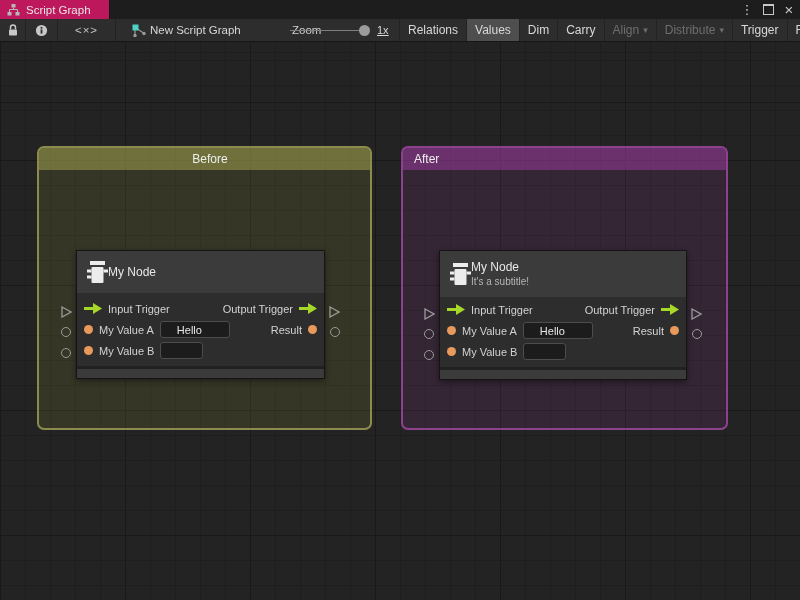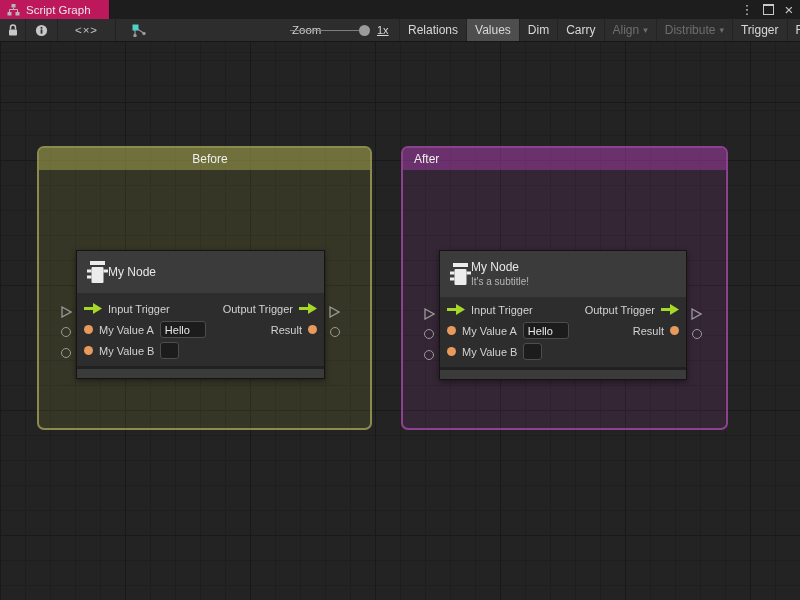--- a/index.html
+++ b/index.html
@@ -54,21 +54,21 @@
   .node-header{background:#3b3b3b;display:flex;align-items:center;
                padding:0 10px;box-sizing:border-box;}
   .node-title{font-size:12px;color:#e8e8e8;line-height:13px;}
   .node-subtitle{font-size:10px;color:#b5b5b5;line-height:11px;margin-top:2px;}
   .node-body{padding-bottom:5px;}
   .prow{display:flex;align-items:center;height:21px;padding:0 7px;gap:6px;}
   .plabel{font-size:11px;color:#d2d2d2;white-space:nowrap;}
   .spacer{flex:1;}
   .dot{width:9px;height:9px;border-radius:50%;background:#e8995c;flex:none;}
   .field{background:#1c1c1c;border:1px solid #4d4d4d;border-radius:3px;height:15px;
-         font-size:11px;color:#e8e8e8;display:flex;align-items:center;padding:0 4px;
+         font-size:11px;color:#e8e8e8;display:flex;align-items:center;padding:0 16px;
          box-sizing:content-box;min-width:9px;}
   .node-footer{border-top:3px solid #212121;background:#3b3b3b;height:9px;}
   
   .oport{position:absolute;}
   .ocircle{width:8px;height:8px;border:1.3px solid #9a9a9a;border-radius:50%;background:transparent;}
 </style>
 </head>
 <body>
 
 <div class="titlebar">
@@ -111,20 +111,21 @@
 
   <div class="tbtn" style="left:130px;width:18px;">
     <svg width="14" height="13" viewBox="0 0 14 13">
       <line x1="4" y1="4" x2="11.5" y2="9" stroke="#9a9a9a" stroke-width="1.2"></line>
       <line x1="3" y1="4" x2="3" y2="11" stroke="#9a9a9a" stroke-width="1.2"></line>
       <rect x="0.5" y="0.5" width="6" height="6" fill="#4fd1c5"></rect>
       <circle cx="12" cy="9.5" r="1.7" fill="#9a9a9a"></circle>
       <circle cx="3" cy="11.5" r="1.7" fill="#9a9a9a"></circle>
     </svg>
   </div>
+  <div class="tbtn" style="left:150px;">New Script Graph</div>
 
   <div class="tbtn" style="left:255px;color:#d0d0d0;margin-left:37px;">Zoom</div>
   <div class="zoom-track"></div>
   <div class="zoom-handle"></div>
   <div class="tbtn" style="left:377px;font-size:11px;text-decoration:underline;">1x</div>
 
   <div class="rgroup">
     <div class="rbtn">Relations</div>
     <div class="rbtn active">Values</div>
     <div class="rbtn">Dim</div>

